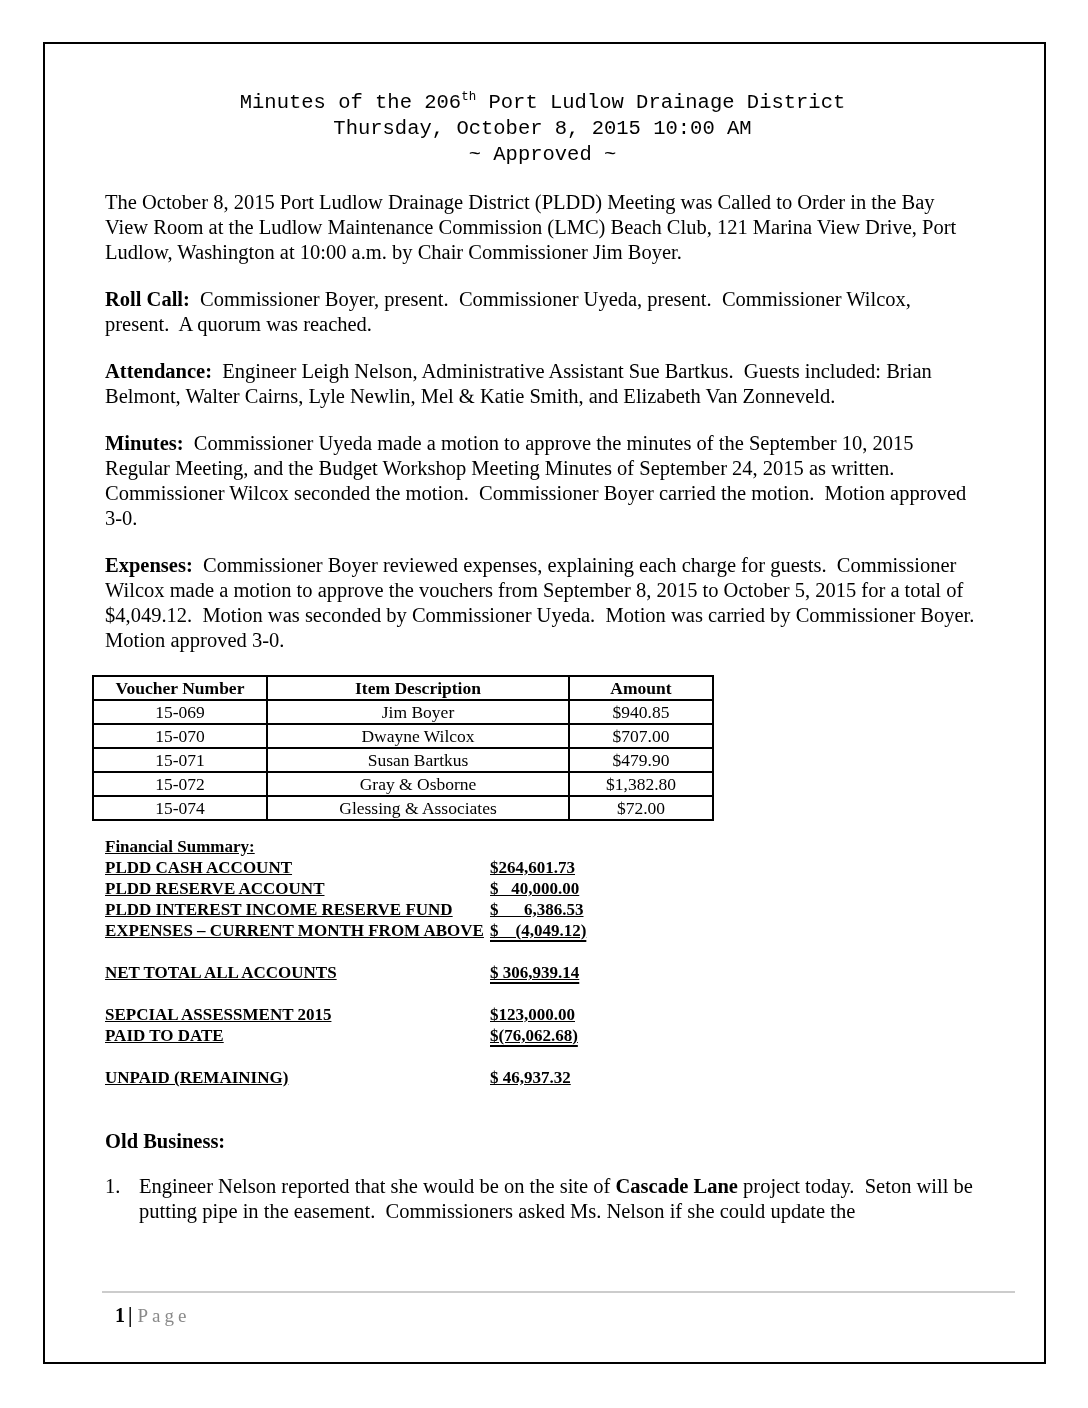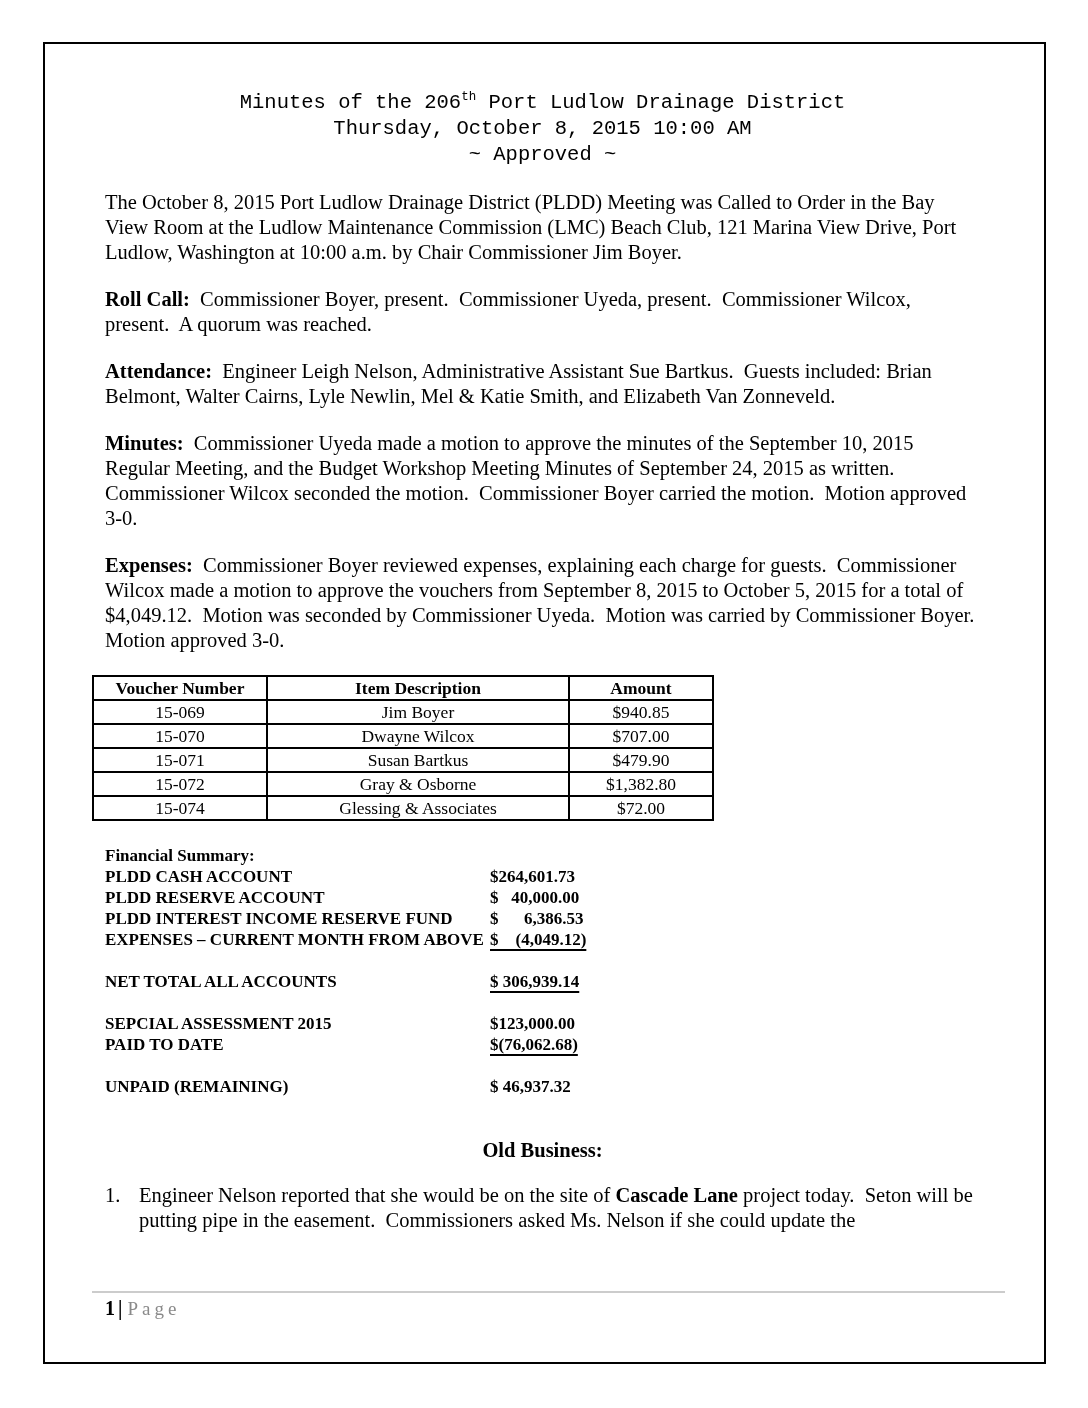--- a/index.html
+++ b/index.html
@@ -50,60 +50,60 @@
     overflow: hidden;
     text-align: center;
   }
   .col-voucher { width: 174px; }
   .col-desc { width: 302px; }
   .col-amount { width: 144px; }
   table.voucher-table th { font-weight: bold; }
   .t-center { text-align: center; }
   .t-left { text-align: left; }
   .fin {
-    margin-top: 24px;
+    margin-top: 15px;
     font-size: 17px;
     font-weight: bold;
     line-height: 21px;
+    text-decoration: underline;
   }
   .fin-heading { margin: 0 0 0 0; }
   .fin-row {
     display: grid;
     grid-template-columns: 385px auto;
   }
   .fin-row.gap { margin-top: 21px; }
   .fin-amount {
     white-space: pre;
     justify-self: start;
   }
   .fin-amount.u {
     text-decoration: underline;
     text-decoration-thickness: 2px;
     text-underline-offset: 4px;
   }
   .ob-heading {
     font-weight: bold;
     margin-top: 40px;
     line-height: 26px;
-    text-align: center;
   }
   .ob-item {
     display: flex;
     margin-top: 20px;
     line-height: 25px;
   }
   .ob-num { width: 34px; flex: none; }
   .ob-text { flex: 1; white-space: pre-wrap; }
   .ob-bold { font-weight: bold; }
   .footer {
     position: absolute;
-    left: 47px; top: 1247px;
+    left: 57px; top: 1247px;
     width: 900px;
     border-top: 2px solid #cccccc;
-    padding: 3px 0 0 13px;
+    padding: 10px 0 0 13px;
     font-size: 20px;
     line-height: 24px;
   }
   .footer .num { font-weight: bold; }
   .footer .bar { font-weight: bold; margin: 0 5px 0 3px; }
   .footer .pg {
     color: #8a8a8a;
     letter-spacing: 4px;
     font-size: 19px;
   }

